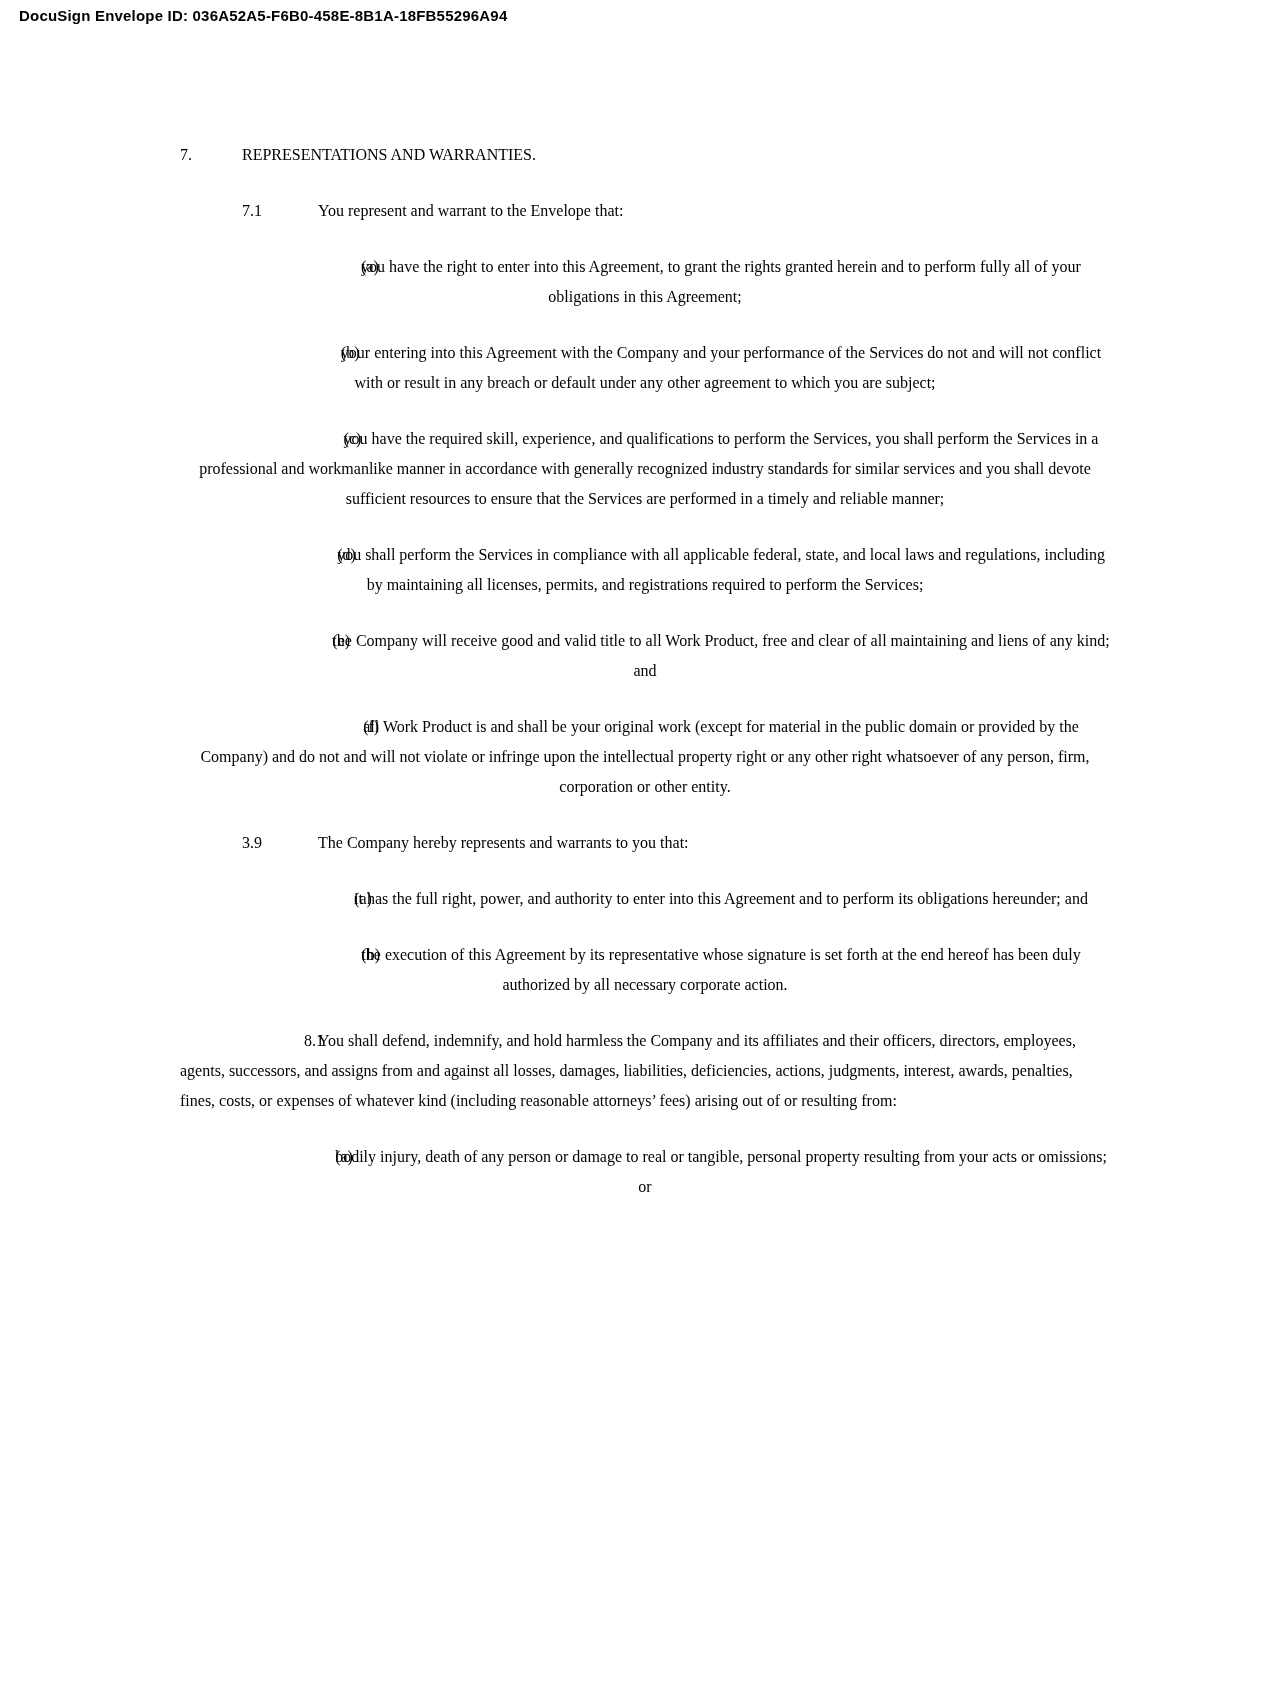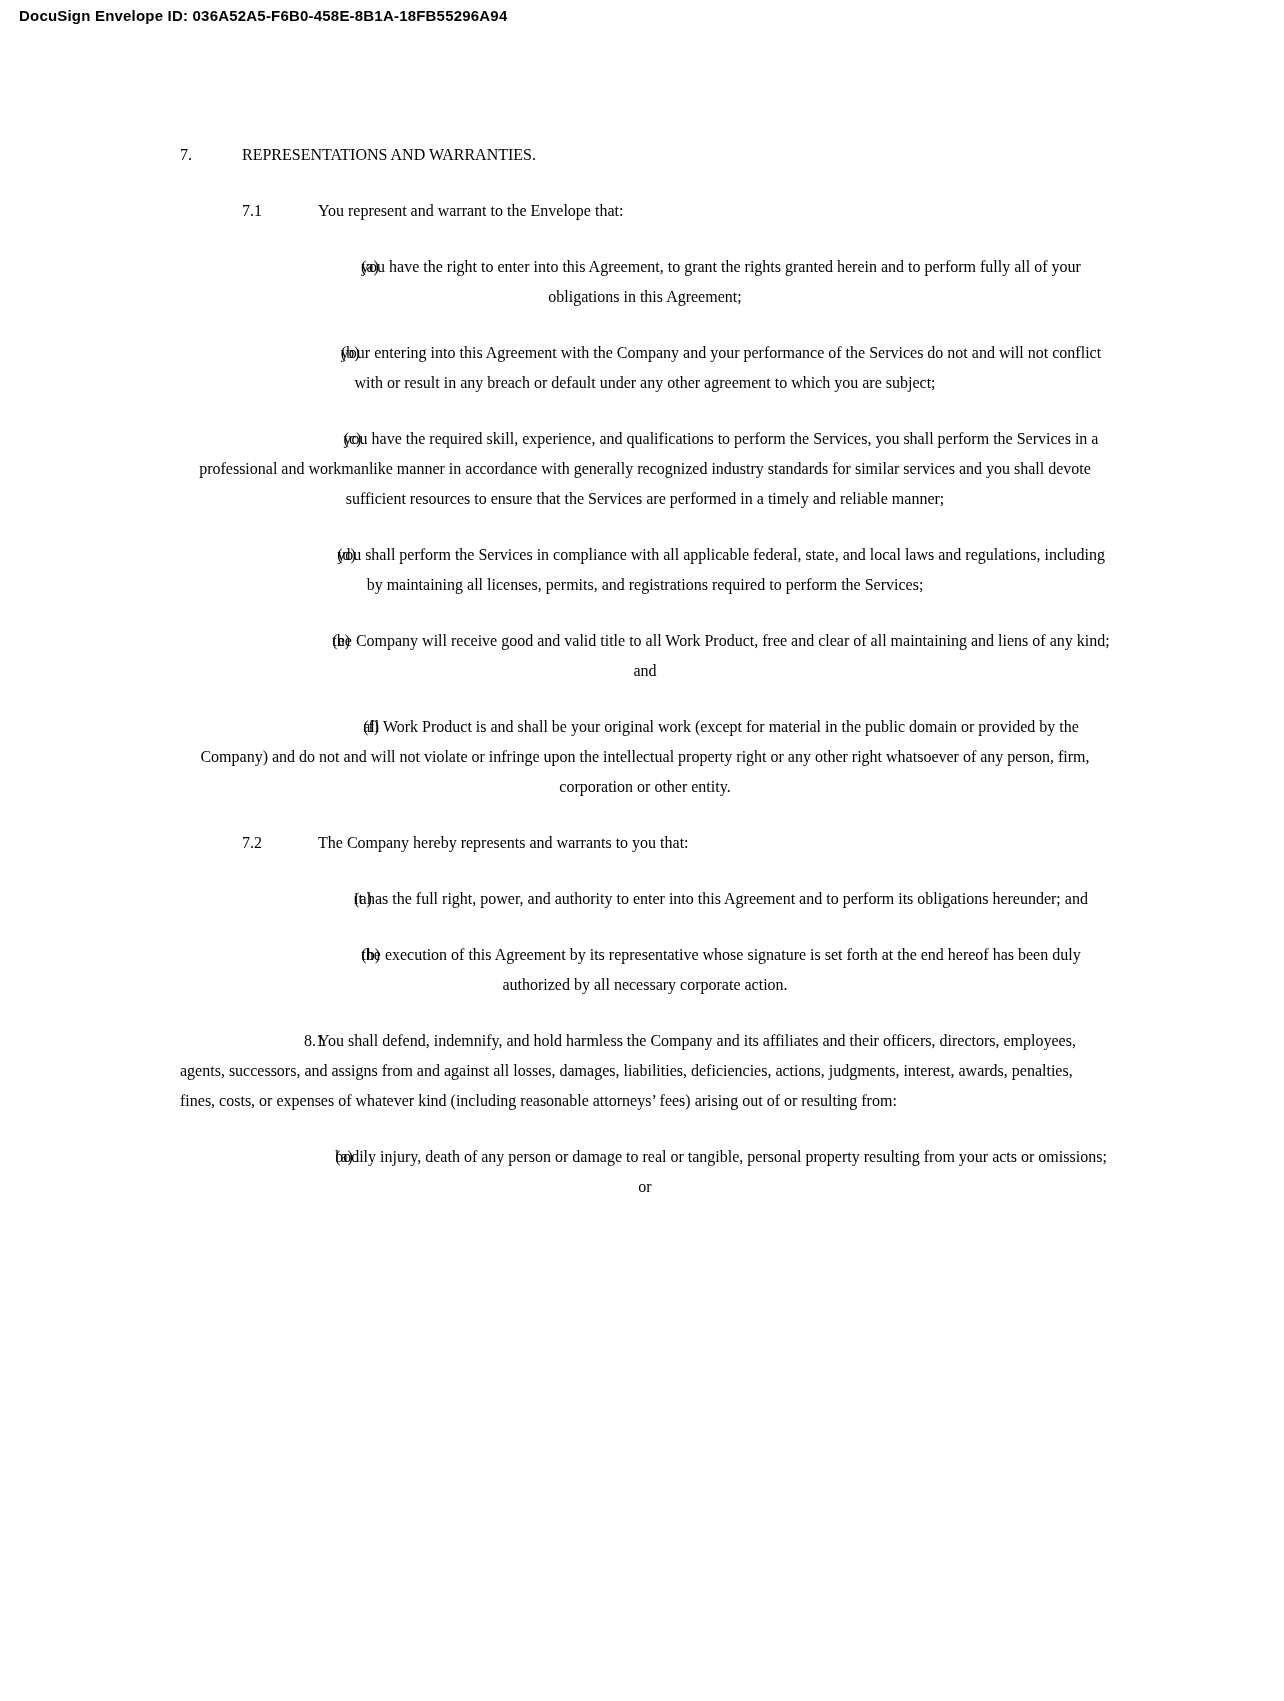--- a/index.html
+++ b/index.html
@@ -101,21 +101,21 @@
     <p class="para p-item"><span class="label">(b)</span><span>your entering into this Agreement with the Company and your performance of the Services do not and will not conflict with or result in any breach or default under any other agreement to which you are subject;</span></p>
 
     <p class="para p-item"><span class="label">(c)</span><span>you have the required skill, experience, and qualifications to perform the Services, you shall perform the Services in a professional and workmanlike manner in accordance with generally recognized industry standards for similar services and you shall devote sufficient resources to ensure that the Services are performed in a timely and reliable manner;</span></p>
 
     <p class="para p-item"><span class="label">(d)</span><span>you shall perform the Services in compliance with all applicable federal, state, and local laws and regulations, including by maintaining all licenses, permits, and registrations required to perform the Services;</span></p>
 
     <p class="para p-item"><span class="label">(e)</span><span>the Company will receive good and valid title to all Work Product, free and clear of all maintaining and liens of any kind; and</span></p>
 
     <p class="para p-item"><span class="label">(f)</span><span>all Work Product is and shall be your original work (except for material in the public domain or provided by the Company) and do not and will not violate or infringe upon the intellectual property right or any other right whatsoever of any person, firm, corporation or other entity.</span></p>
 
-    <p class="para p-sub"><span class="label">7.2</span><span>The Company hereby represents and warrants to you that:</span></p>
+    <p class="para p-sub"><span class="label">3.9</span><span>The Company hereby represents and warrants to you that:</span></p>
 
     <p class="para p-item"><span class="label">(a)</span><span>it has the full right, power, and authority to enter into this Agreement and to perform its obligations hereunder; and</span></p>
 
     <p class="para p-item"><span class="label">(b)</span><span>the execution of this Agreement by its representative whose signature is set forth at the end hereof has been duly authorized by all necessary corporate action.</span></p>
 
 
     <p class="para p-flush"><span class="label">8.1</span><span>You shall defend, indemnify, and hold harmless the Company and its affiliates and their officers, directors, employees, agents, successors, and assigns from and against all losses, damages, liabilities, deficiencies, actions, judgments, interest, awards, penalties, fines, costs, or expenses of whatever kind (including reasonable attorneys’ fees) arising out of or resulting from:</span></p>
 
     <p class="para p-item"><span class="label">(a)</span><span>bodily injury, death of any person or damage to real or tangible, personal property resulting from your acts or omissions; or</span></p>
 

